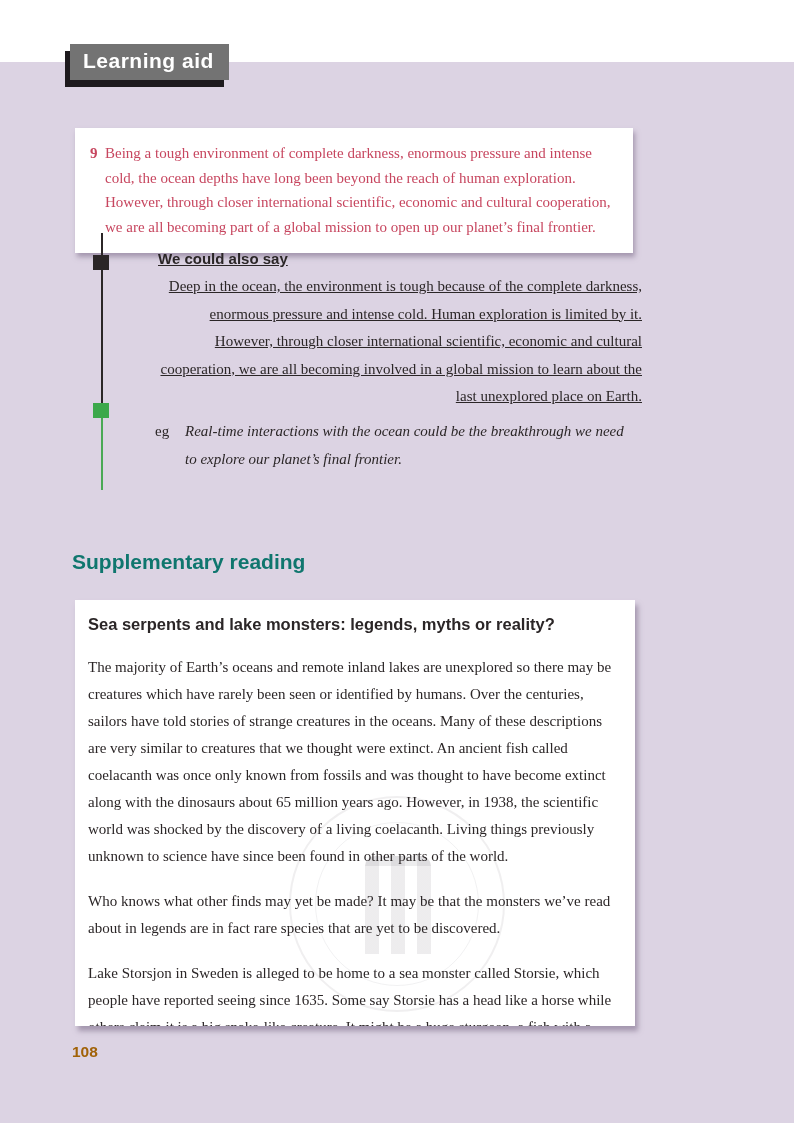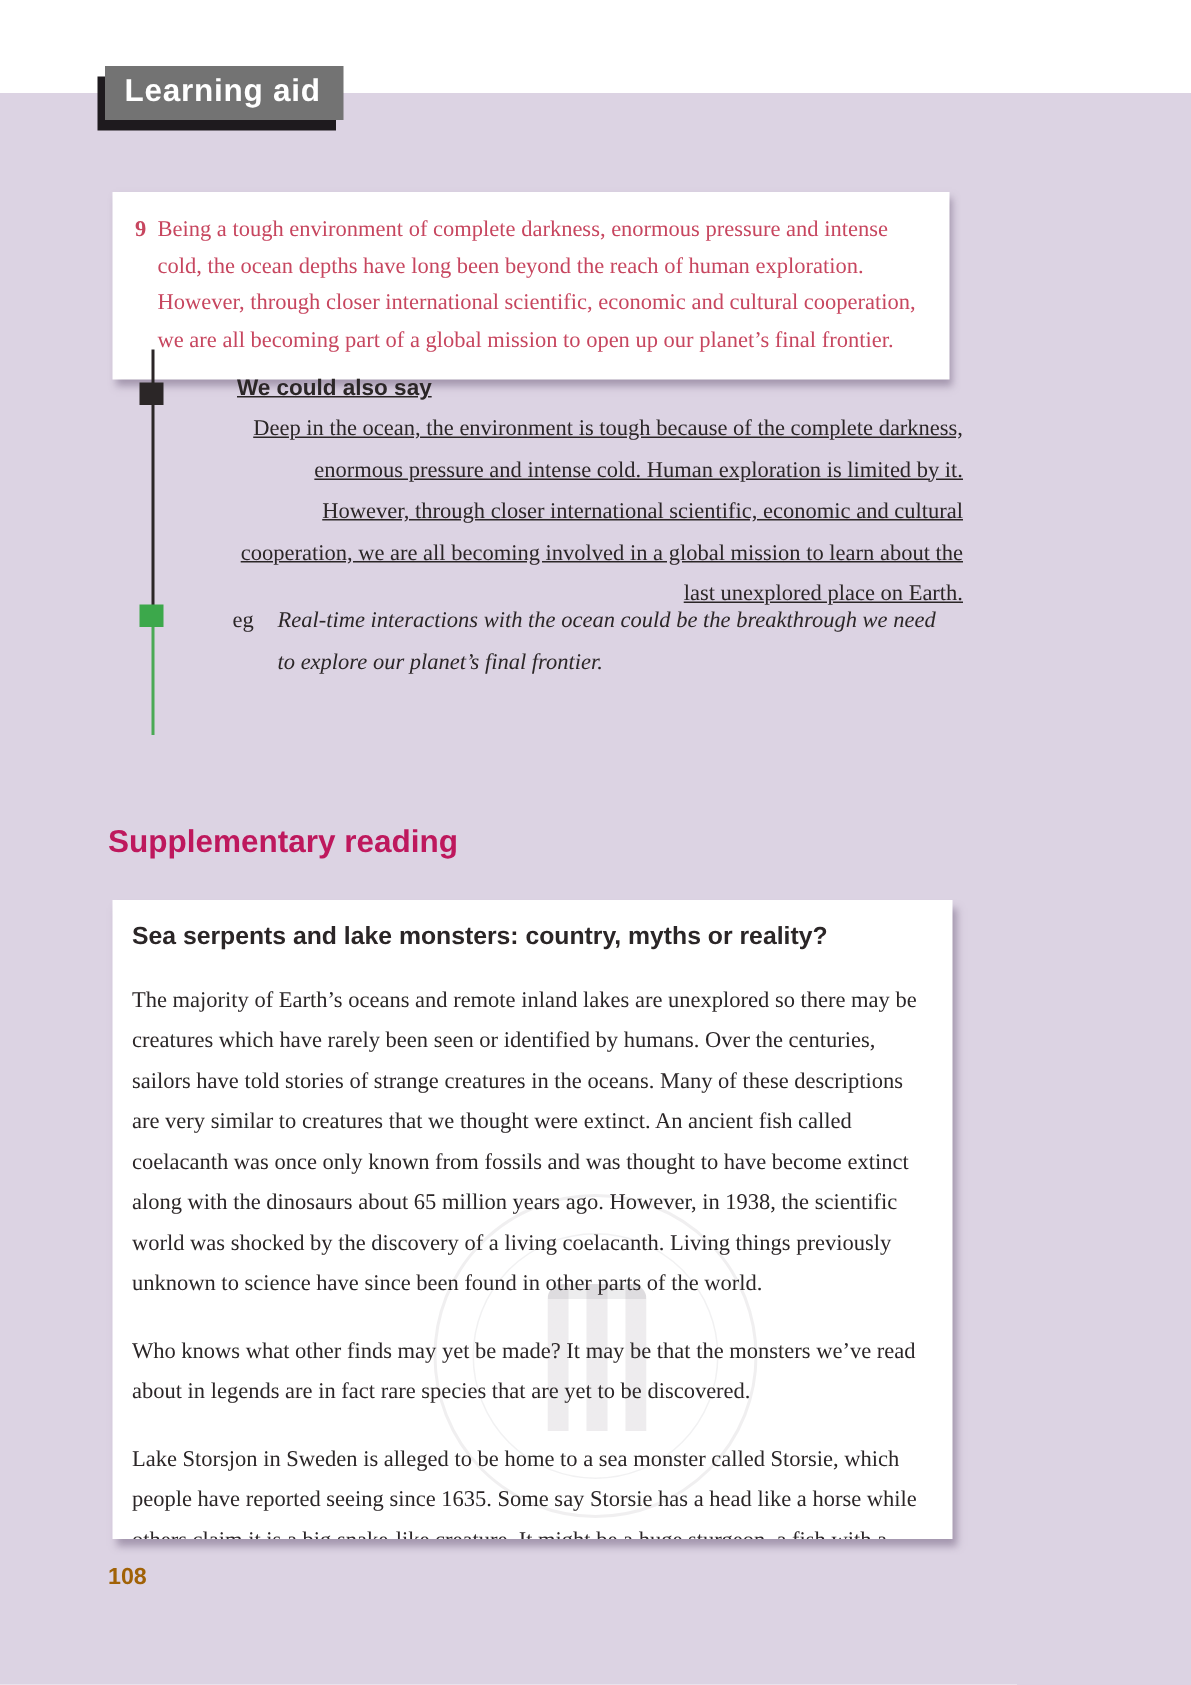--- a/index.html
+++ b/index.html
@@ -97,34 +97,35 @@
     left: 155px; top: 401px; width: 484px;
     font-size: 15px;
     line-height: 27.5px;
   }
   .glossary-term {
     color: #3fac4d;
     font-weight: bold;
   }
   .glossary-example {
     display: flex;
+    margin-top: 17px;
   }
   .eg-label {
     flex: 0 0 30px;
     font-style: normal;
   }
   .eg-text { font-style: italic; }
   
   .supp-heading {
     position: absolute;
     left: 72px; top: 550px;
     font-family: "Liberation Sans", sans-serif;
     font-weight: bold;
     font-size: 21px;
-    color: #be185d;
+    color: #0f766e;
   }
   
   .article-box {
     position: absolute;
     left: 75px; top: 600px; width: 560px; height: 426px;
     background: #ffffff;
     padding: 13px 15px 0 13px;
     box-shadow: 3px 5px 5px rgba(118, 102, 132, 0.55);
     overflow: hidden;
   }
@@ -214,20 +215,20 @@
 </div>
 
 <h2 class="supp-heading">Supplementary reading</h2>
 
 <div class="article-box">
   <div class="watermark">
     <div class="watermark-inner"></div>
     <div class="watermark-emblem"></div>
   </div>
   <div class="article-content">
-    <h3 class="article-title">Sea serpents and lake monsters: country, myths or reality?</h3>
+    <h3 class="article-title">Sea serpents and lake monsters: legends, myths or reality?</h3>
     <p class="article-p">The majority of Earth’s oceans and remote inland lakes are unexplored so there may be creatures which have rarely been seen or identified by humans. Over the centuries, sailors have told stories of strange creatures in the oceans. Many of these descriptions are very similar to creatures that we thought were extinct. An ancient fish called coelacanth was once only known from fossils and was thought to have become extinct along with the dinosaurs about 65 million years ago. However, in 1938, the scientific world was shocked by the discovery of a living coelacanth. Living things previously unknown to science have since been found in other parts of the world.</p>
     <p class="article-p">Who knows what other finds may yet be made? It may be that the monsters we’ve read about in legends are in fact rare species that are yet to be discovered.</p>
     <p class="article-p">Lake Storsjon in Sweden is alleged to be home to a sea monster called Storsie, which people have reported seeing since 1635. Some say Storsie has a head like a horse while others claim it is a big snake-like creature. It might be a huge sturgeon, a fish with a</p>
   </div>
 </div>
 
 <div class="page-number">108</div>
 
 </body></html>

